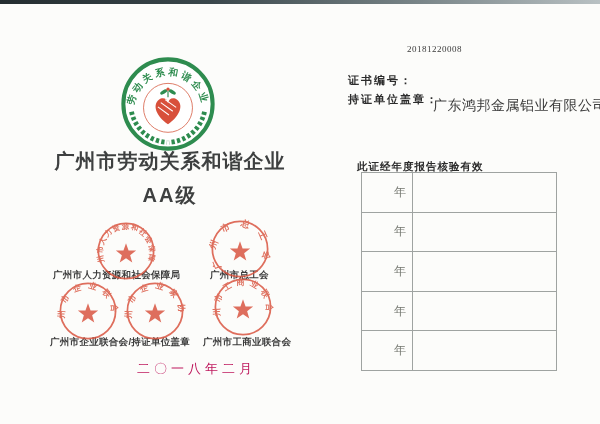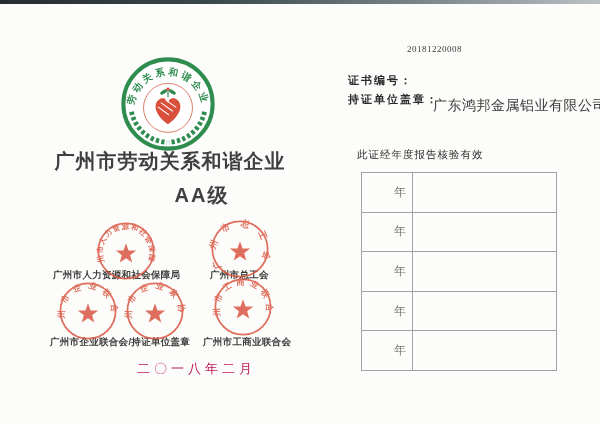--- a/index.html
+++ b/index.html
@@ -14,21 +14,21 @@
   }
   
   .emblem{position:absolute;left:120px;top:56px;width:96px;height:96px;}
   .emb-ring-text{font-size:10px;font-weight:bold;letter-spacing:3px;fill:#2e8c4f;}
   .title1{
     position:absolute;left:0;top:148px;width:340px;text-align:center;
     font-size:20px;font-weight:600;letter-spacing:1px;color:#3e4040;
   }
   .title2{
     position:absolute;left:0;top:182px;width:340px;text-align:center;
-    font-size:20px;font-weight:600;letter-spacing:2px;color:#3e4040;margin-left:32px;
+    font-size:20px;font-weight:600;letter-spacing:2px;color:#3e4040;
   }
   .seal-svg{position:absolute;width:62px;height:62px;color:#d8503b;opacity:.82;}
   .seal-text{font-weight:bold;fill:currentColor;}
   .st13{font-size:7.6px;letter-spacing:1.2px;}
   .st6 {font-size:9px;letter-spacing:10px;}
   .st8 {font-size:8.4px;letter-spacing:6.5px;}
   .st9 {font-size:8.4px;letter-spacing:4.8px;}
   .seal-caption{
     position:absolute;font-size:9.5px;font-weight:bold;color:#3a3a3a;
     letter-spacing:0.3px;white-space:nowrap;
@@ -42,21 +42,21 @@
     position:absolute;font-size:11px;font-weight:bold;letter-spacing:2px;
     color:#2c2c2c;white-space:nowrap;
   }
   .field-value{
     position:absolute;font-family:"Liberation Serif","DejaVu Serif",serif;
     color:#3a3a3a;white-space:nowrap;
   }
   .cert-no{left:407px;top:44px;font-size:9px;letter-spacing:.5px;}
   .holder-name{left:433px;top:97px;font-size:14px;letter-spacing:.5px;}
   .verify-note{
-    position:absolute;left:357px;top:148px;font-size:10.5px;font-weight:normal;
+    position:absolute;left:357px;top:160px;font-size:10.5px;font-weight:bold;
     letter-spacing:1px;color:#2c2c2c;white-space:nowrap;
   }
   .verify-table{
     position:absolute;left:361px;top:172px;width:196px;height:199px;
     border:1px solid #9fa3a1;box-sizing:border-box;
     display:flex;flex-direction:column;background:transparent;
   }
   .t-row{flex:1;display:flex;}
   .t-row + .t-row{border-top:1px solid #9fa3a1;}
   .t-cell-year{

